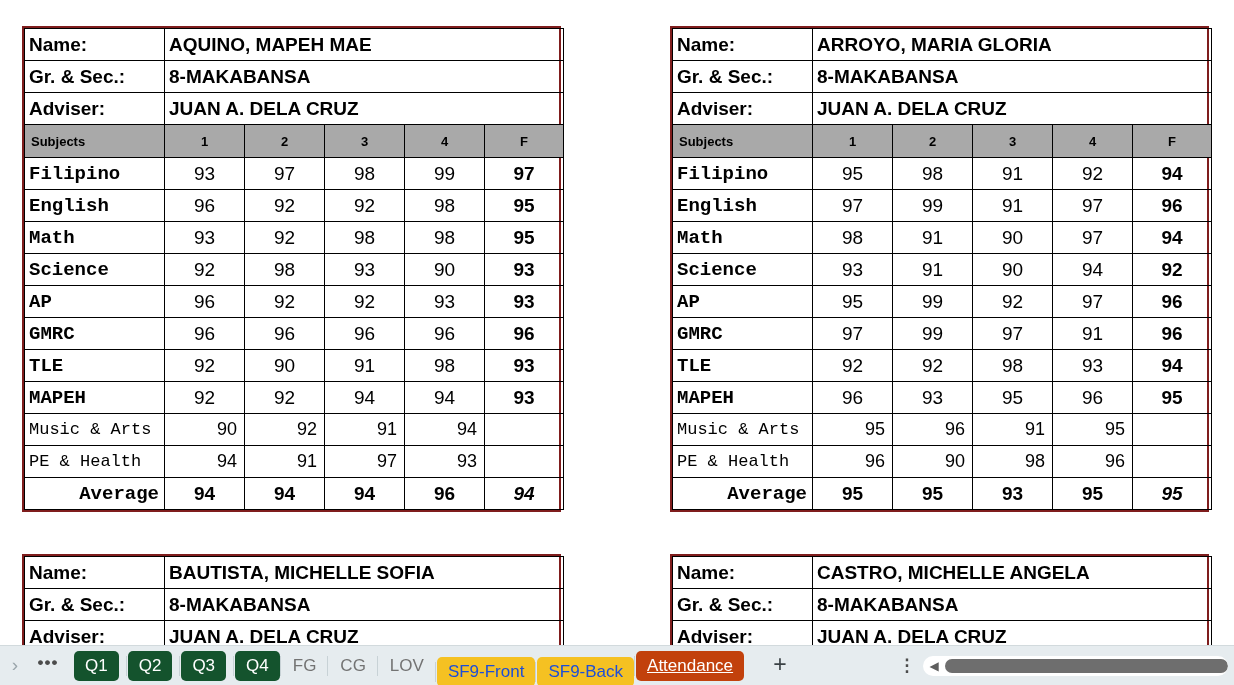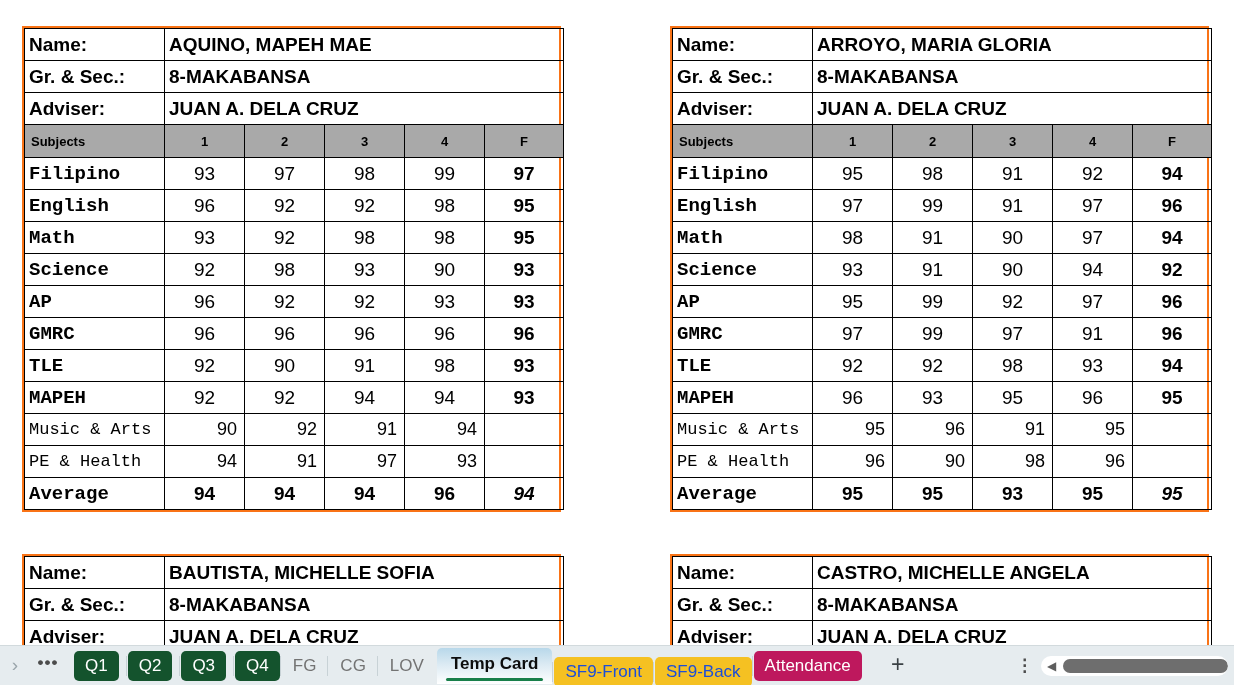--- a/index.html
+++ b/index.html
@@ -24,21 +24,21 @@
     position: absolute;
     left: 0; top: 0;
     width: 1234px;
     height: 645px;
     overflow: hidden;
   }
 
   .card {
     position: absolute;
     width: 539px;
-    border: 2px solid #f97316;
+    border: 2px solid #7f1d1d;
     background: #ffffff;
   }
 
   .card.col-a { left: 22px; }
   .card.col-b { left: 670px; }
   .card.row-1 { top: 26px; }
   .card.row-2 { top: 554px; }
 
   .card table {
     width: 100%;
@@ -102,21 +102,21 @@
   }
   .sub .score {
     text-align: right;
     padding-right: 7px;
     font-size: 18px;
   }
 
   
   .avg .subj-name {
     font-weight: bold;
-    text-align: left;
+    text-align: right;
     padding-right: 5px;
   }
   .avg .score { font-weight: bold; }
   .avg .score.final { font-weight: bold; font-style: italic; }
 
   
   col.c-subj { width: 140px; }
   col.c-q    { width: 80px; }
   col.c-f    { width: 79px; }
 
@@ -171,21 +171,21 @@
     left: -2px;
     top: 5px;
     height: 20px;
     width: 1px;
     background: #c8d2d6;
   }
 
   .tab.green  { background: #14532d; color: #ffffff; font-weight: normal; min-width: 44px; margin-left: 8px; }
   .tab.plain  { background: transparent; color: #737373; min-width: 40px; }
   .tab.amber  { background: #f5c122; color: #1d4ed8; margin-top: 12px; }
-  .tab.purple { background: #be185d; color: #ffffff; }
+  .tab.purple { background: #c2410c; color: #ffffff; text-decoration: underline; }
 
   .tab.active {
     background: linear-gradient(to bottom, #b8d8ea 0%, #dbeaf3 45%, #ffffff 100%);
     color: #0d0d0d;
     font-weight: bold;
     border-radius: 5px 5px 0 0;
     height: 36px;
     align-items: center;
     padding: 0 14px 4px 14px;
   }
@@ -563,21 +563,20 @@
     <div id="nav-chevron">›</div>
     <div id="overflow-dots">•••</div>
     <div id="tabs-container" style="display:flex;align-items:center;">
         <div class="tab green">Q1</div>
         <div class="tab green">Q2</div>
         <div class="tab green">Q3</div>
         <div class="tab green">Q4</div>
         <div class="tab plain">FG</div>
         <div class="tab plain">CG</div>
         <div class="tab plain">LOV</div>
-        <div class="tab plain active">Temp Card</div>
         <div class="tab amber">SF9-Front</div>
         <div class="tab amber">SF9-Back</div>
         <div class="tab purple">Attendance</div>
       </div>
     <div id="add-sheet">+</div>
     <div id="tab-menu">⋮</div>
     <div id="hscroll">
       <div id="hscroll-left-arrow">◀</div>
       <div id="hscroll-thumb"></div>
     </div>

